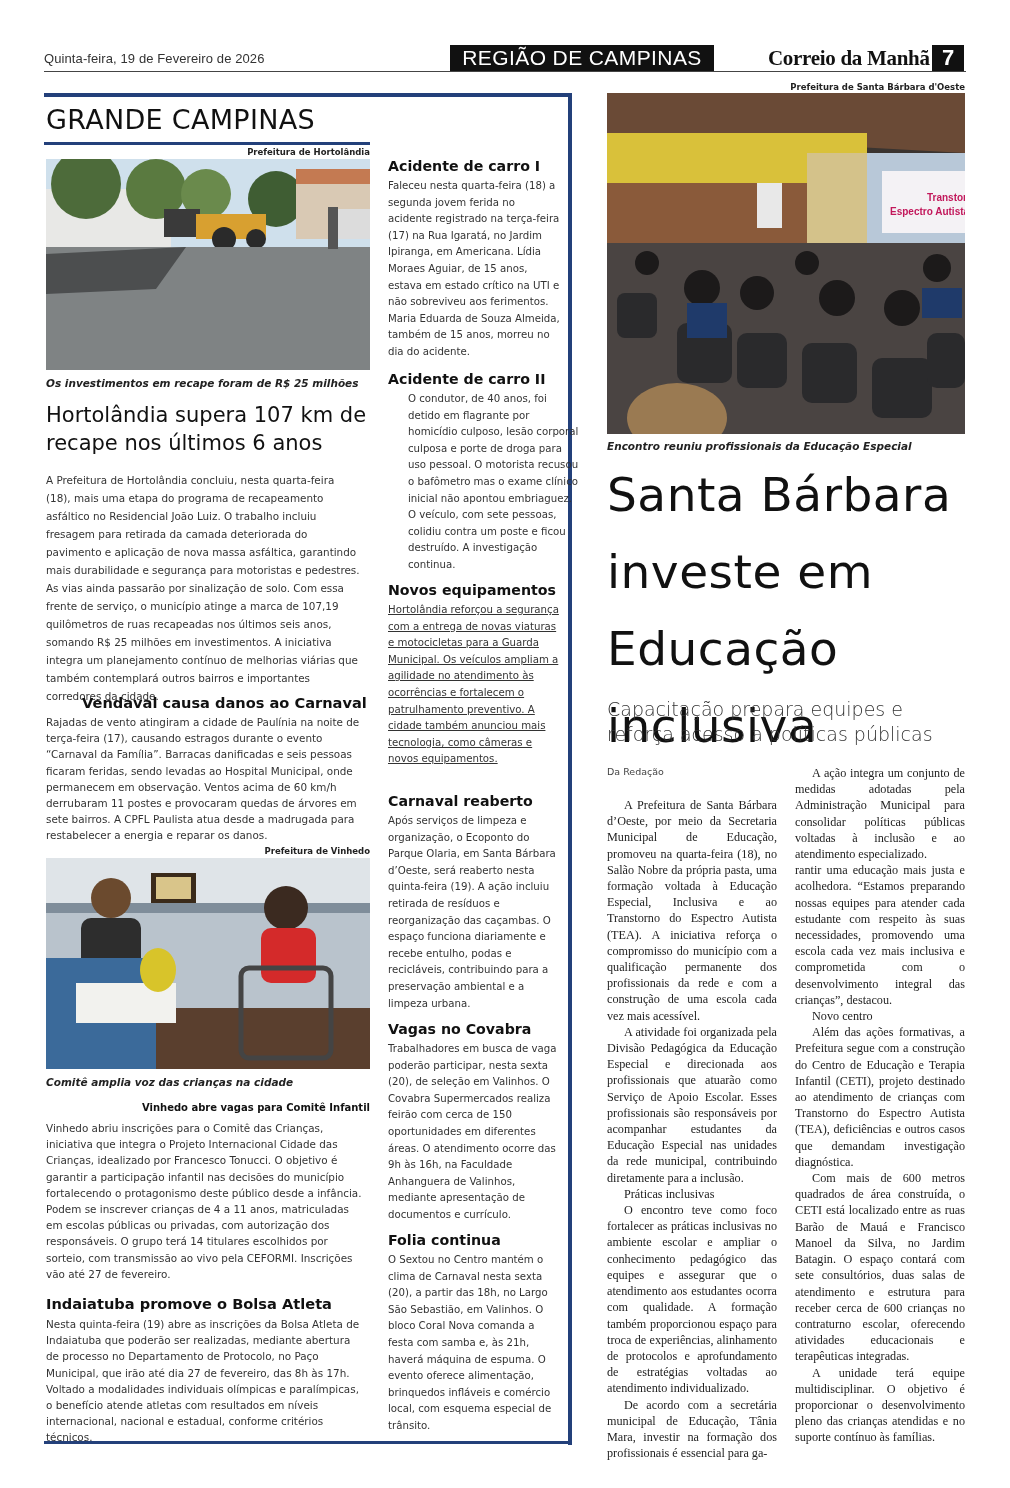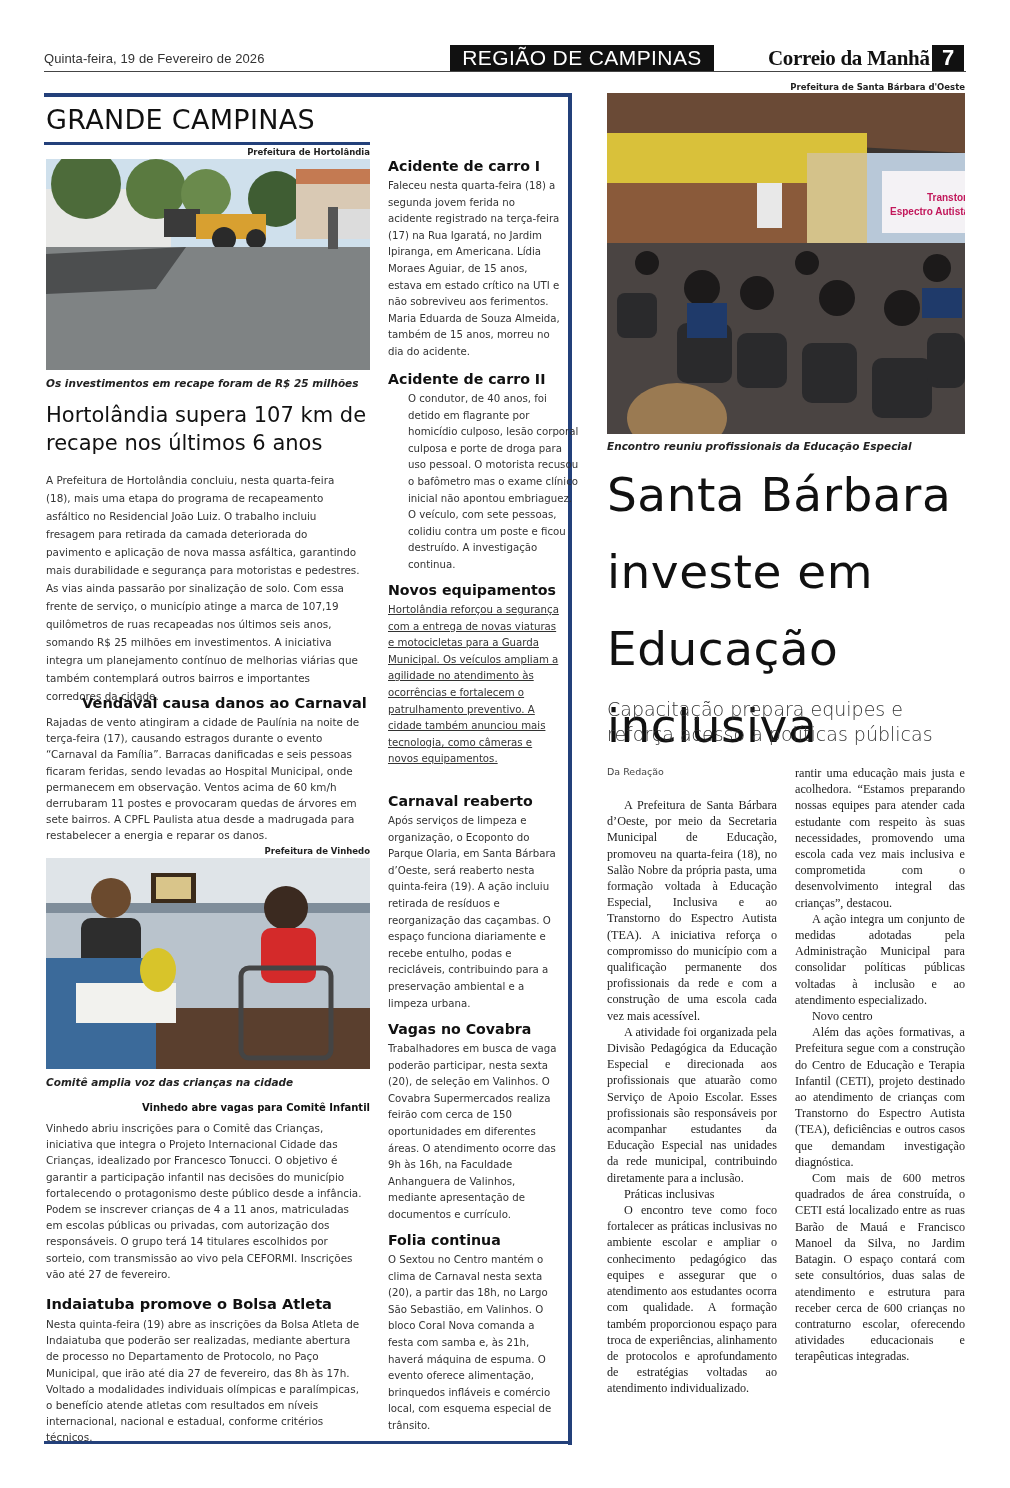--- a/index.html
+++ b/index.html
@@ -166,21 +166,23 @@
 <div class="abs caption" style="left:607px; top:440px;">Encontro reuniu profissionais da Educação Especial</div>
 <div class="abs main-headline">Santa Bárbara investe em Educação inclusiva</div>
 <div class="abs main-deck">Capacitação prepara equipes e reforça acesso a políticas públicas</div>
 <div class="abs byline">Da Redação</div>
 
 <div class="abs serif-col" style="left:607px; top:797px; width:170px;">
   <p>A Prefeitura de Santa Bárbara d’Oeste, por meio da Secretaria Municipal de Educação, promoveu na quarta-feira (18), no Salão Nobre da própria pasta, uma formação voltada à Educação Especial, Inclusiva e ao Transtorno do Espectro Autista (TEA). A iniciativa reforça o compromisso do município com a qualificação permanente dos profissionais da rede e com a construção de uma escola cada vez mais acessível.</p>
   <p>A atividade foi organizada pela Divisão Pedagógica da Educação Especial e direcionada aos profissionais que atuarão como Serviço de Apoio Escolar. Esses profissionais são responsáveis por acompanhar estudantes da Educação Especial nas unidades da rede municipal, contribuindo diretamente para a inclusão.</p>
   <p class="sub">Práticas inclusivas</p>
   <p>O encontro teve como foco fortalecer as práticas inclusivas no ambiente escolar e ampliar o conhecimento pedagógico das equipes e assegurar que o atendimento aos estudantes ocorra com qualidade. A formação também proporcionou espaço para troca de experiências, alinhamento de protocolos e aprofundamento de estratégias voltadas ao atendimento individualizado.</p>
+  <p>De acordo com a secretária municipal de Educação, Tânia Mara, investir na formação dos profissionais é essencial para ga-</p>
 </div>
 
 <div class="abs serif-col" style="left:795px; top:765px; width:170px;">
+  <p>A ação integra um conjunto de medidas adotadas pela Administração Municipal para consolidar políticas públicas voltadas à inclusão e ao atendimento especializado.</p>
   <p style="text-indent:0">rantir uma educação mais justa e acolhedora. “Estamos preparando nossas equipes para atender cada estudante com respeito às suas necessidades, promovendo uma escola cada vez mais inclusiva e comprometida com o desenvolvimento integral das crianças”, destacou.</p>
-  <p>A ação integra um conjunto de medidas adotadas pela Administração Municipal para consolidar políticas públicas voltadas à inclusão e ao atendimento especializado.</p>
   <p class="sub">Novo centro</p>
   <p>Além das ações formativas, a Prefeitura segue com a construção do Centro de Educação e Terapia Infantil (CETI), projeto destinado ao atendimento de crianças com Transtorno do Espectro Autista (TEA), deficiências e outros casos que demandam investigação diagnóstica.</p>
   <p>Com mais de 600 metros quadrados de área construída, o CETI está localizado entre as ruas Barão de Mauá e Francisco Manoel da Silva, no Jardim Batagin. O espaço contará com sete consultórios, duas salas de atendimento e estrutura para receber cerca de 600 crianças no contraturno escolar, oferecendo atividades educacionais e terapêuticas integradas.</p>
+  <p>A unidade terá equipe multidisciplinar. O objetivo é proporcionar o desenvolvimento pleno das crianças atendidas e no suporte contínuo às famílias.</p>
 </div>
 
 </body></html>

